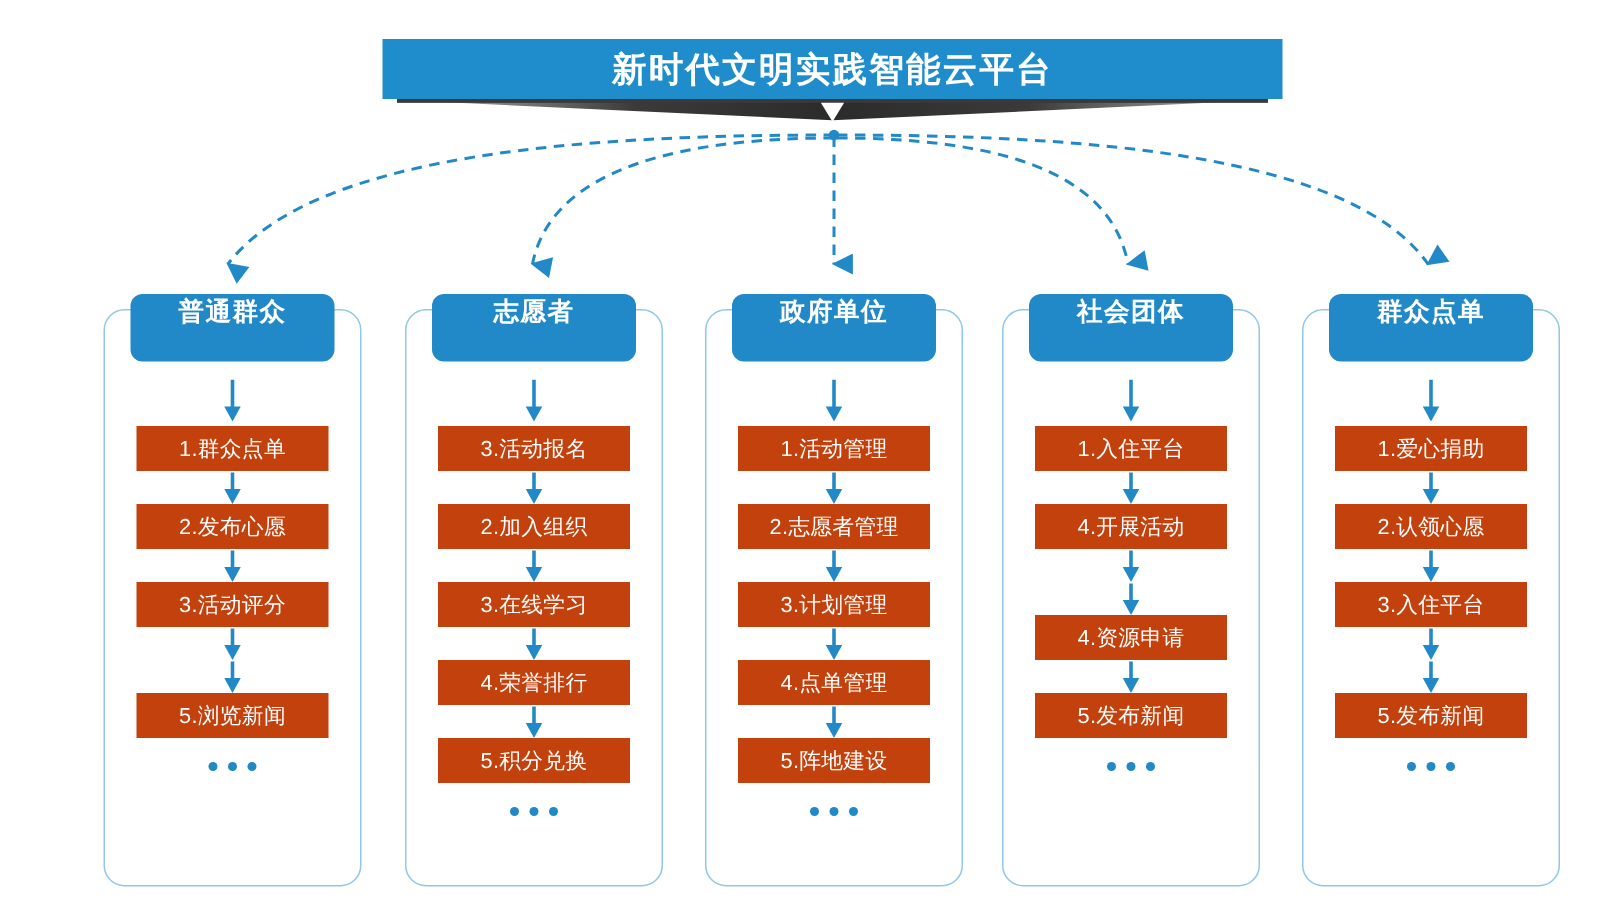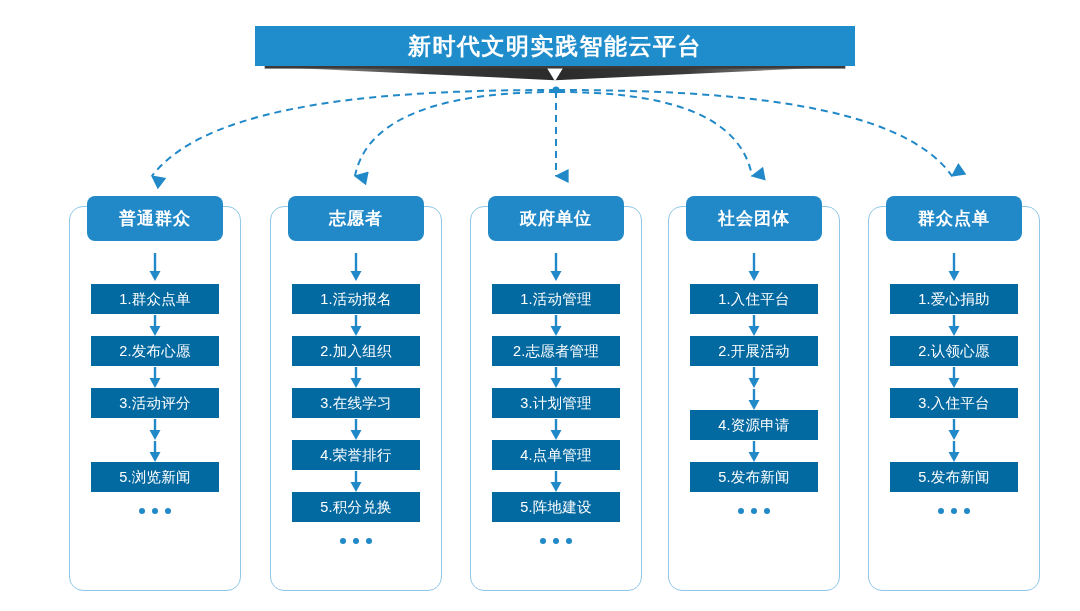--- a/index.html
+++ b/index.html
@@ -81,21 +81,20 @@
   .col-head {
     position: absolute;
     left: 50%;
     top: -11px;
     transform: translateX(-50%);
     width: 136px;
     height: 45px;
     background: #2289c8;
     border-radius: 8px;
     display: flex;
-    align-items: center;
     justify-content: center;
     z-index: 4;
   }
   .col-head-label {
     color: #ffffff;
     font-size: 17px;
     font-weight: bold;
     letter-spacing: 1px;
     white-space: nowrap;
   }
@@ -110,21 +109,21 @@
     align-items: center;
   }
   .head-arrow {
     width: 14px;
     height: 28px;
     margin-bottom: 3px;
   }
   .step-box {
     width: 128px;
     height: 30px;
-    background: #0369a1;
+    background: #c2410c;
     display: flex;
     align-items: center;
     justify-content: center;
   }
   .step-label {
     color: #ffffff;
     font-size: 14.5px;
     white-space: nowrap;
     letter-spacing: 0.2px;
   }
@@ -240,21 +239,21 @@
   <div class="column" style="left:270px;">
     <div class="col-head">
       <span class="col-head-label">志愿者</span>
     </div>
     <div class="steps">
       <svg class="head-arrow" viewBox="0 0 14 28">
         <line x1="7" y1="0" x2="7" y2="19" stroke="#2289c8" stroke-width="2.4"></line>
         <path d="M1.5,18 L12.5,18 L7,28 Z" fill="#2289c8"></path>
       </svg>
       <div class="step-box">
-          <span class="step-label">1.活动报名</span>
+          <span class="step-label">3.活动报名</span>
         </div>
       <svg class="step-arrow" viewBox="0 0 14 22">
           <line x1="7" y1="1" x2="7" y2="13" stroke="#2289c8" stroke-width="2.4"></line>
           <path d="M1.5,12 L12.5,12 L7,22 Z" fill="#2289c8"></path>
         </svg>
       <div class="step-box">
           <span class="step-label">2.加入组织</span>
         </div>
       <svg class="step-arrow" viewBox="0 0 14 22">
           <line x1="7" y1="1" x2="7" y2="13" stroke="#2289c8" stroke-width="2.4"></line>
@@ -343,21 +342,21 @@
         <path d="M1.5,18 L12.5,18 L7,28 Z" fill="#2289c8"></path>
       </svg>
       <div class="step-box">
           <span class="step-label">1.入住平台</span>
         </div>
       <svg class="step-arrow" viewBox="0 0 14 22">
           <line x1="7" y1="1" x2="7" y2="13" stroke="#2289c8" stroke-width="2.4"></line>
           <path d="M1.5,12 L12.5,12 L7,22 Z" fill="#2289c8"></path>
         </svg>
       <div class="step-box">
-          <span class="step-label">2.开展活动</span>
+          <span class="step-label">4.开展活动</span>
         </div>
       <svg class="step-arrow" viewBox="0 0 14 22">
           <line x1="7" y1="1" x2="7" y2="13" stroke="#2289c8" stroke-width="2.4"></line>
           <path d="M1.5,12 L12.5,12 L7,22 Z" fill="#2289c8"></path>
         </svg>
       <svg class="step-arrow" viewBox="0 0 14 22">
           <line x1="7" y1="1" x2="7" y2="13" stroke="#2289c8" stroke-width="2.4"></line>
           <path d="M1.5,12 L12.5,12 L7,22 Z" fill="#2289c8"></path>
         </svg>
       <div class="step-box">

